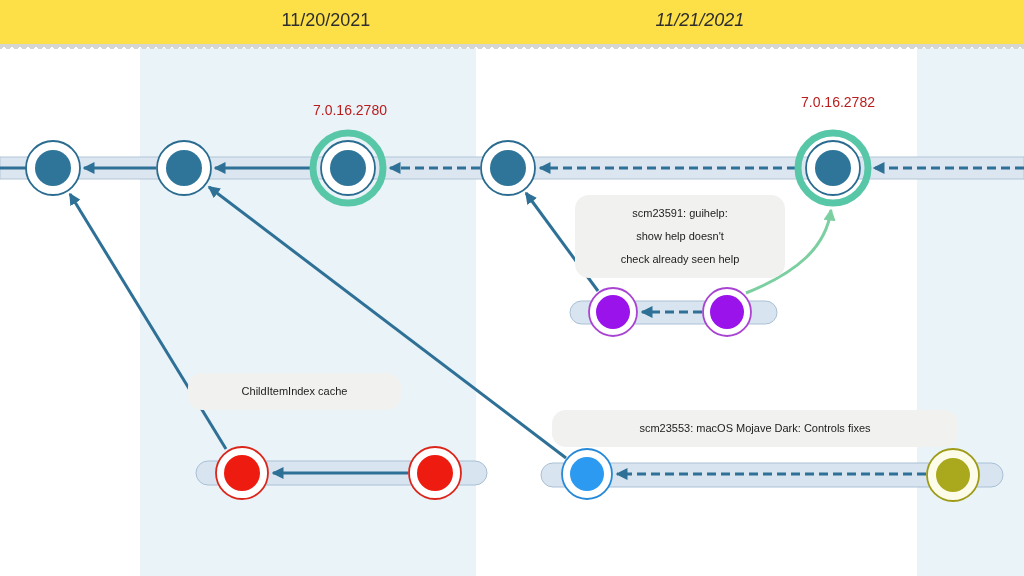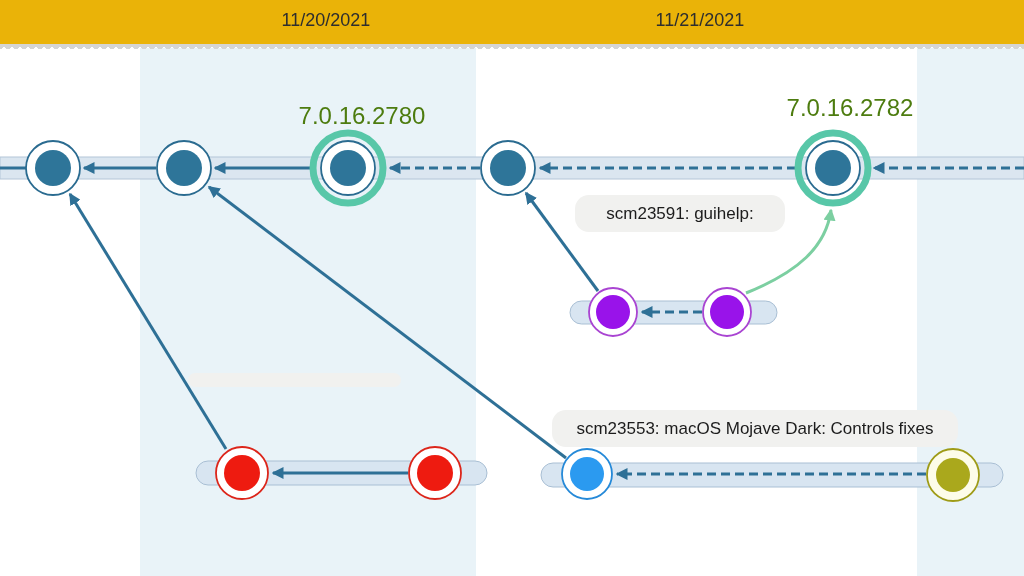--- a/index.html
+++ b/index.html
@@ -2,52 +2,52 @@
 <html><head>
 <meta charset="utf-8">
 <style>
   html,body{margin:0;padding:0;}
   body{
     width:1024px;height:576px;position:relative;overflow:hidden;
     background:#ffffff;font-family:"Liberation Sans",sans-serif;
   }
   .header{
     position:absolute;top:0;left:0;width:1024px;height:44px;
-    background:#eab308;z-index:5;
+    background:#fde047;z-index:5;
   }
   .saw{
     position:absolute;top:44px;left:0;width:1024px;height:5px;z-index:5;
     background-image:
       linear-gradient(135deg,#d5d5d4 50%,transparent 50%),
       linear-gradient(-135deg,#d5d5d4 50%,transparent 50%);
     background-size:8px 5px;
   }
   .date{
     position:absolute;top:10px;transform:translateX(-50%);
     font-size:18px;color:#2e2e2e;white-space:nowrap;
   }
   .day-col{position:absolute;top:48px;bottom:0;background:#e9f3f8;z-index:0;}
   #graph{position:absolute;top:0;left:0;z-index:2;}
   .release-label{
     position:absolute;transform:translateX(-50%);z-index:3;
-    font-size:24px;color:#4d7c0f;white-space:nowrap;margin-left:12px;
+    font-size:14px;color:#b91c1c;white-space:nowrap;
   }
   .tooltip{
     position:absolute;z-index:4;box-sizing:border-box;
     background:#f1f1ef;border-radius:14px;
-    color:#1c1c1c;font-size:17px;line-height:23px;
+    color:#1c1c1c;font-size:11px;line-height:23px;
     padding:7px 12px;text-align:center;white-space:nowrap;
   }
 </style>
 </head>
 <body>
 
 <div class="header">
   <div class="date" id="date-0" style="left: 326px;">11/20/2021</div>
-  <div class="date" id="date-1" style="left: 700px;">11/21/2021</div>
+  <div class="date" id="date-1" style="left: 700px; font-style: italic;">11/21/2021</div>
 </div>
 <div class="saw"></div>
 
 <div id="columns">
     <div class="day-col" style="left: 140px; width: 336px;"></div>
     <div class="day-col" style="left: 917px; width: 107px;"></div>
   </div>
 
 <svg id="graph" width="1024" height="576" viewBox="0 0 1024 576">
     <defs>
@@ -121,19 +121,22 @@
       <circle cx="953" cy="475" r="26" fill="#fdfce9" stroke="#9e9b16" stroke-width="1.8"></circle>
       <circle cx="953" cy="475" r="17" fill="#aaa81c"></circle>
     </g>
   </svg>
 
 <div id="overlays">
     <div class="release-label" style="left: 350px; top: 102px;">7.0.16.2780</div>
     <div class="release-label" style="left: 838px; top: 94px;">7.0.16.2782</div>
     <div class="tooltip" style="left: 575px; top: 195px; width: 210px;">
       <div>scm23591: guihelp:</div>
+      <div>show help doesn't</div>
+      <div>check already seen help</div>
     </div>
     <div class="tooltip" style="left: 188px; top: 373px; width: 213px;">
+      <div>ChildItemIndex cache</div>
     </div>
     <div class="tooltip" style="left: 552px; top: 397px; width: 406px; margin-top: 13px;">
       <div>scm23553: macOS Mojave Dark: Controls fixes</div>
     </div>
   </div>
 
 </body></html>

